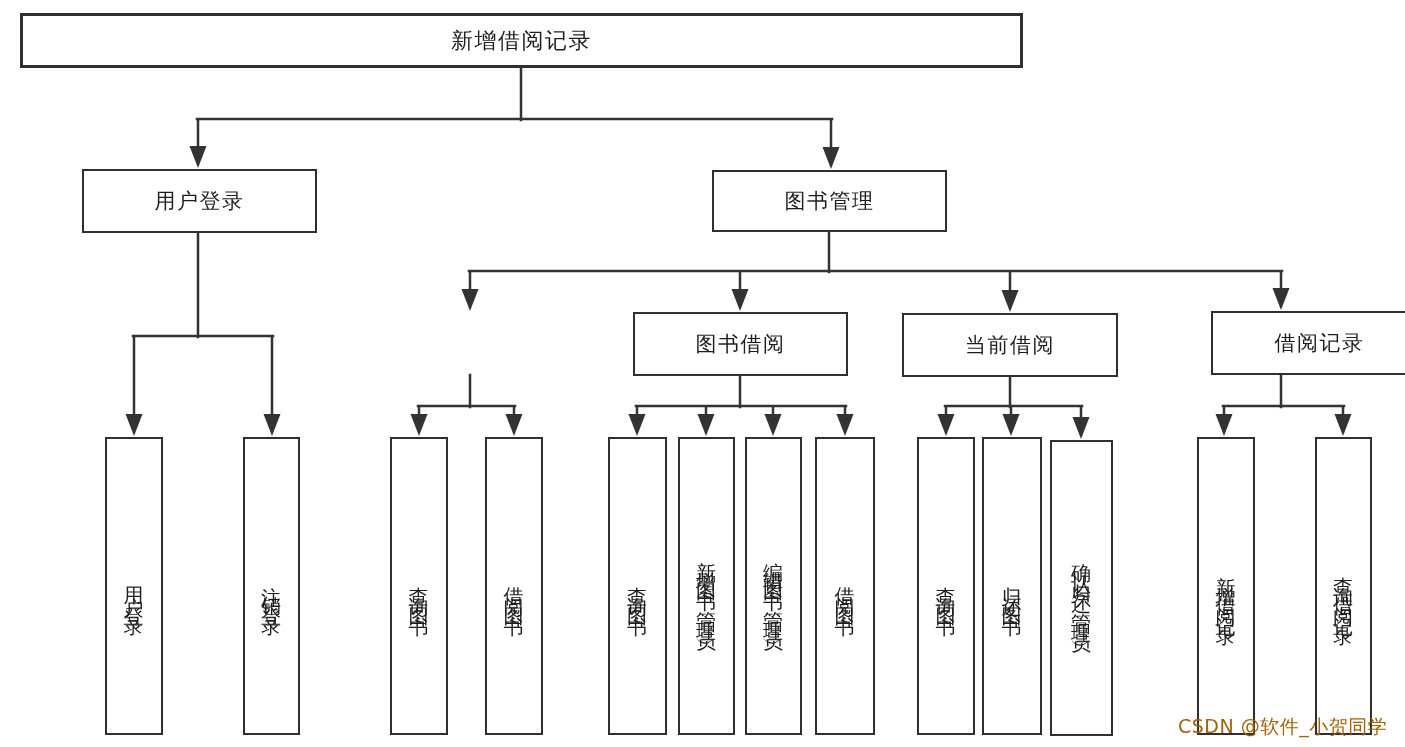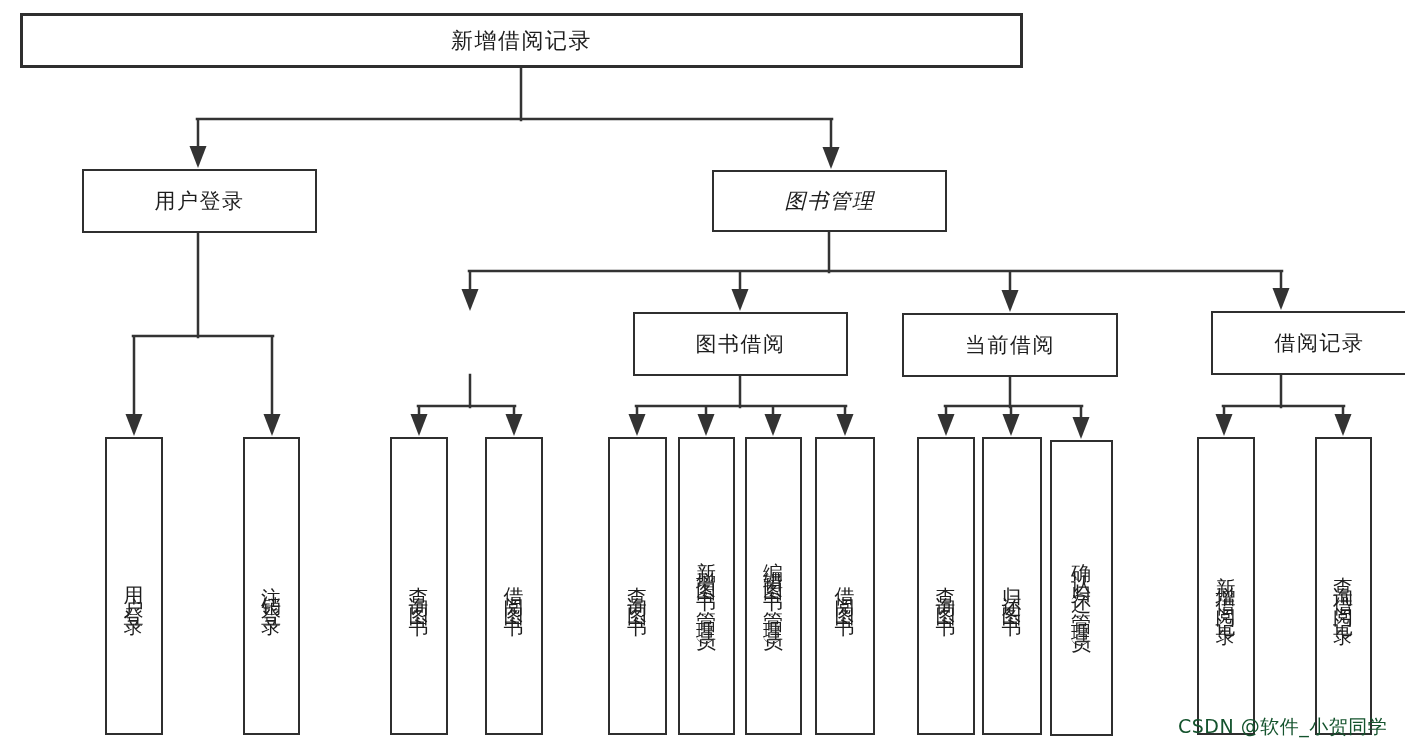--- a/index.html
+++ b/index.html
@@ -20,21 +20,21 @@
     border:2.5px solid #2f2f2f;
     display:flex;align-items:center;justify-content:center;
   }
   .vtext{
     writing-mode:vertical-rl;text-orientation:mixed;
     font-size:20px;line-height:1;letter-spacing:10px;color:#1d1d1d;
     margin-bottom:-10px; 
   }
   .watermark{
     position:absolute;left:1178px;top:714px;z-index:5;
-    font-size:19px;color:#14532d;letter-spacing:0.5px;white-space:nowrap;
+    font-size:19px;color:#a16207;letter-spacing:0.5px;white-space:nowrap;
   }
 </style>
 </head>
 <body>
 
 <div class="canvas">
 
   <svg class="connectors" width="1405" height="747" viewBox="0 0 1405 747" fill="none" stroke="#333333" stroke-width="2.5" stroke-linecap="square">
     <g>
       <path d="M521 67 V120 M197 119 H832 M198 119 V151 M831 119 V152"></path>
@@ -78,21 +78,21 @@
     </g>
   </svg>
 
   <div class="hbox root" style="left:20px;top:13px;width:1003px;height:55px;">
     <span>新增借阅记录</span>
   </div>
 
   <div class="hbox" style="left:82px;top:169px;width:235px;height:64px;">
     <span>用户登录</span>
   </div>
-  <div class="hbox" style="left:712px;top:170px;width:235px;height:62px;font-style:italic;">
+  <div class="hbox" style="left:712px;top:170px;width:235px;height:62px;">
     <span>图书管理</span>
   </div>
 
   <div class="hbox" style="left:633px;top:312px;width:215px;height:64px;">
     <span>图书借阅</span>
   </div>
   <div class="hbox" style="left:902px;top:313px;width:216px;height:64px;">
     <span>当前借阅</span>
   </div>
   <div class="hbox" style="left:1211px;top:311px;width:217px;height:64px;">

